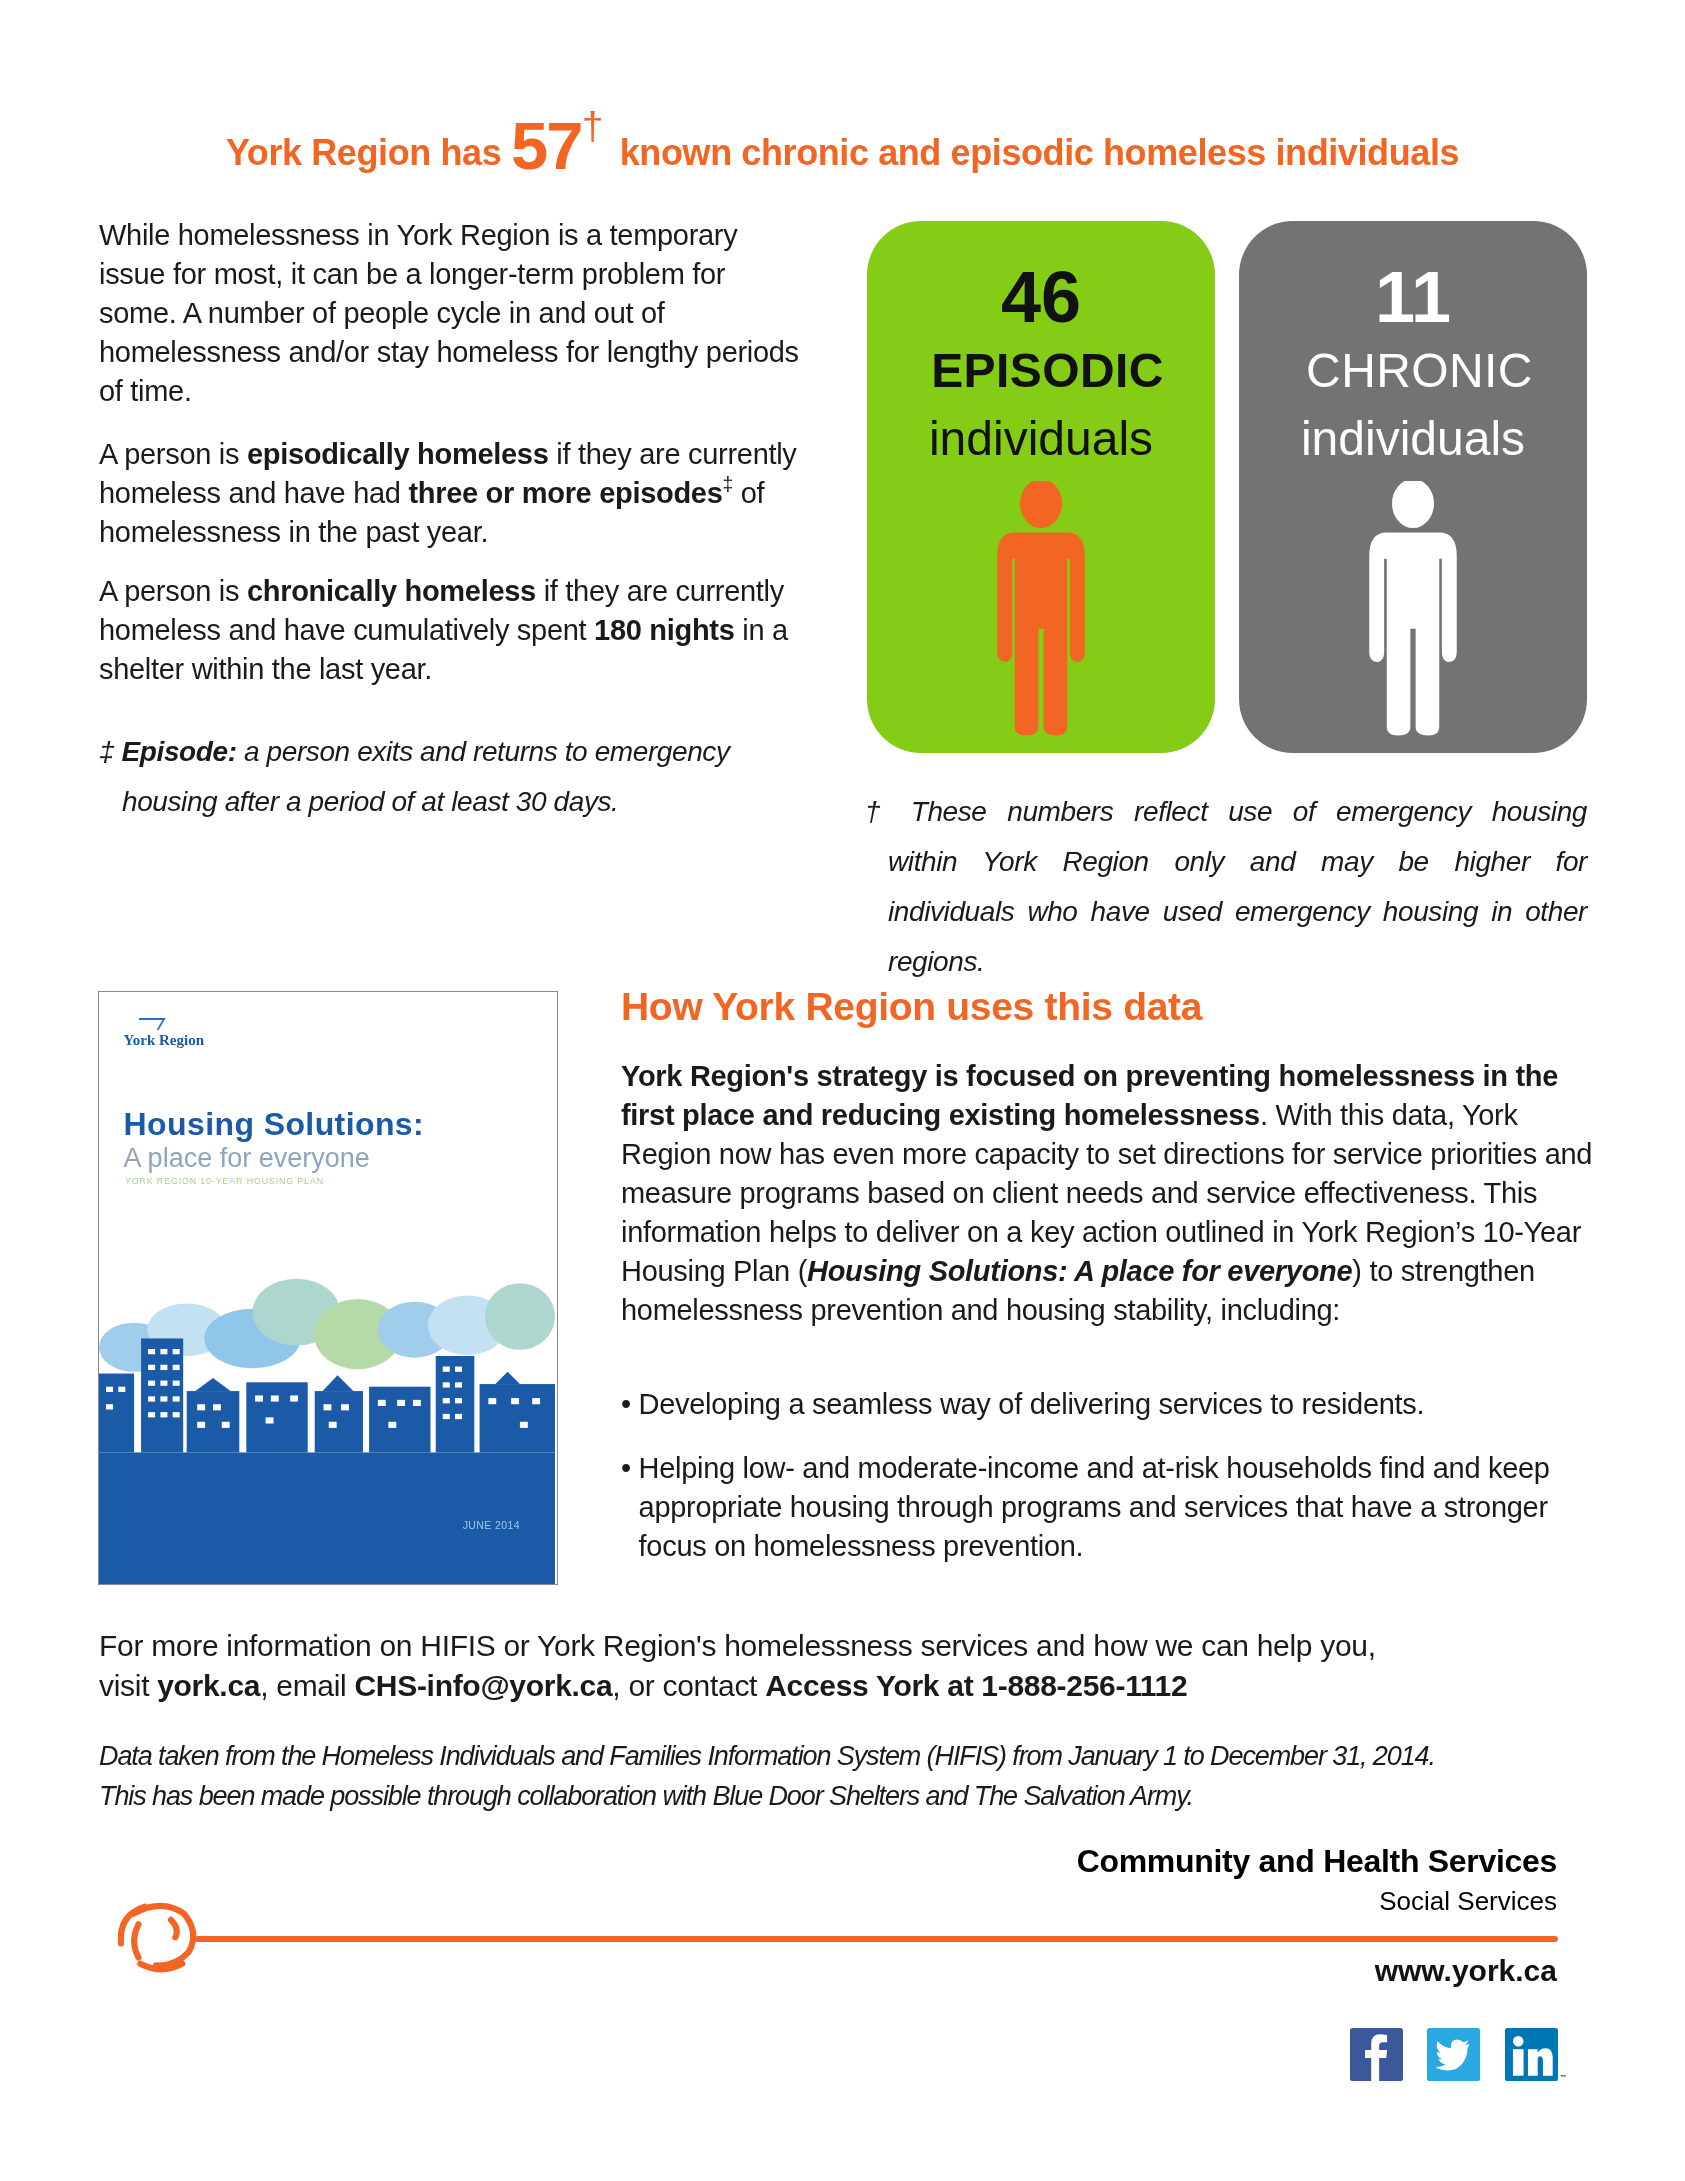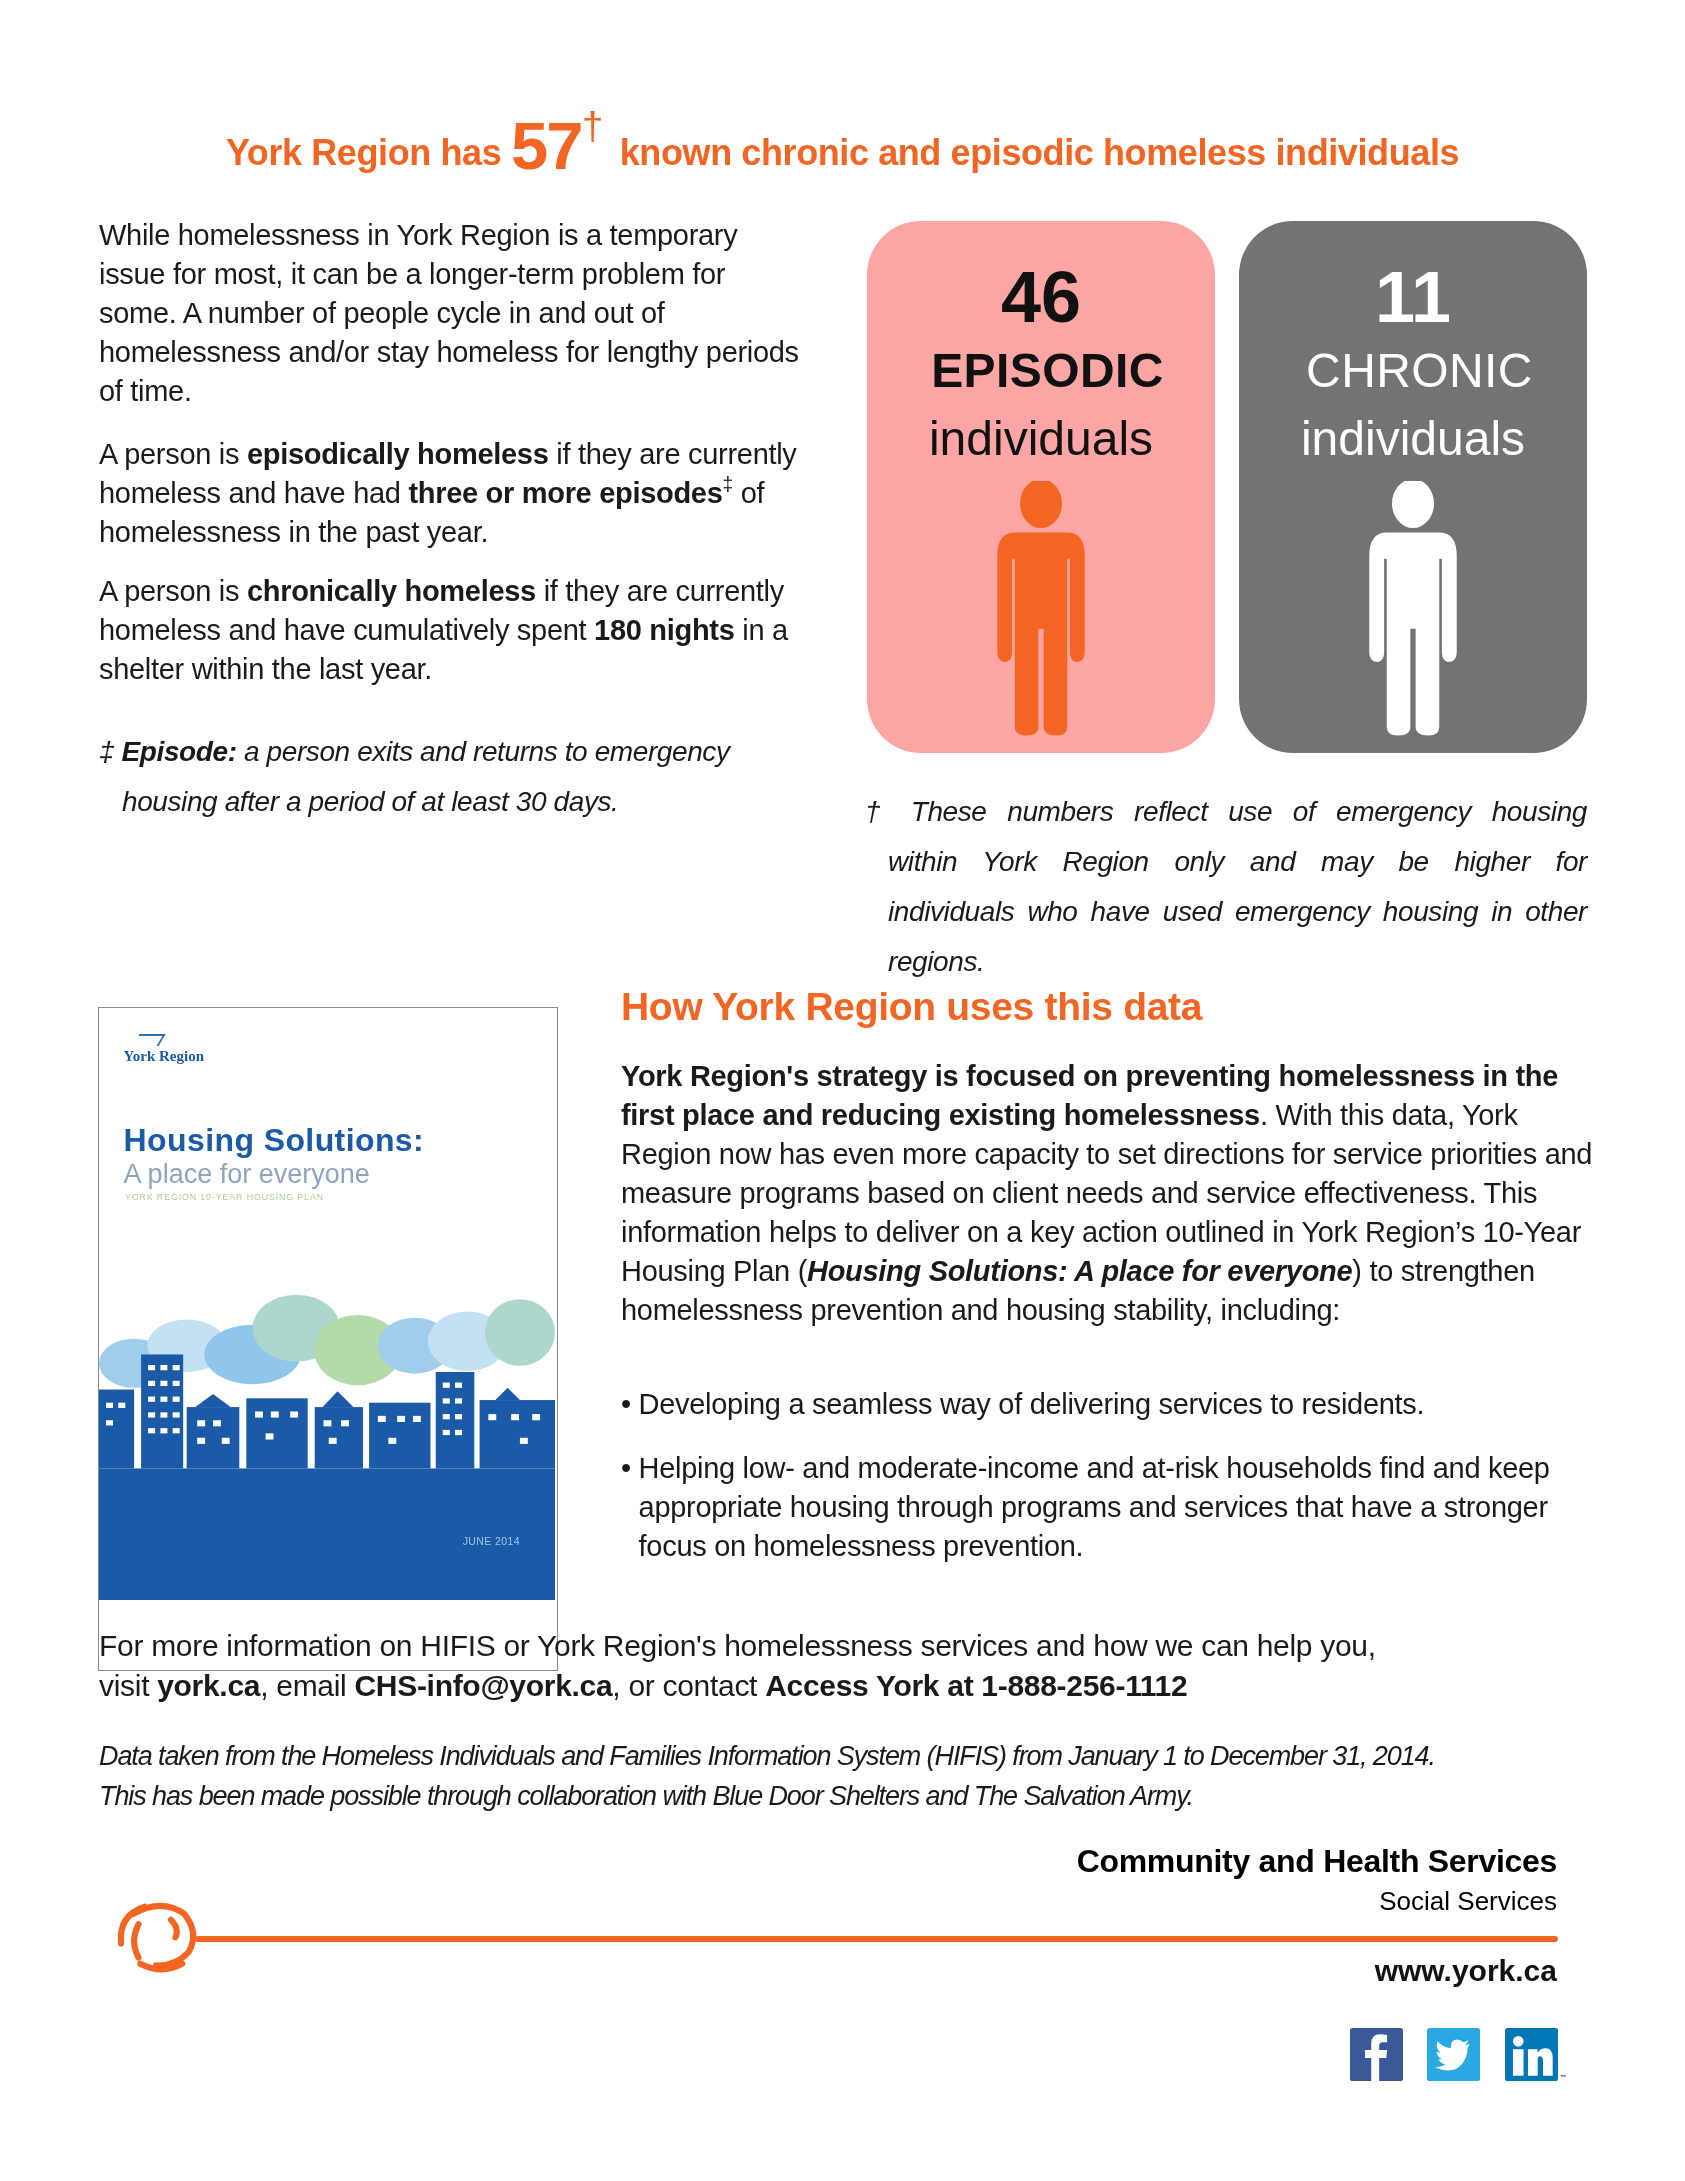--- a/index.html
+++ b/index.html
@@ -13,30 +13,30 @@
   .headline .dag { font-size: 39px; vertical-align: 26px; font-weight: normal; margin-right: 7px; }
 
   
   .para { font-size: 29px; line-height: 39px; color: #1a1a1a; letter-spacing: -0.3px; }
   .para b { font-weight: bold; }
   .para sup { font-size: 19.3px; vertical-align: 12.3px; line-height: 0; }
   .note { font-style: italic; font-size: 28px; line-height: 50px; letter-spacing: -0.4px; color: #1a1a1a; }
 
   
   .stat-box { top: 221px; width: 348px; height: 532px; border-radius: 54px; text-align: center; }
-  .stat-box.episodic { left: 867px; background: #fca5a5; color: #111; }
+  .stat-box.episodic { left: 867px; background: #84cc16; color: #111; }
   .stat-box.chronic { left: 1239px; background: #737373; color: #fff; }
   .stat-num { position: absolute; left: 0; right: 0; top: 37px; font-size: 72px; font-weight: bold; line-height: 79px; }
   .stat-cat { position: absolute; left: 0; right: 0; top: 123px; font-size: 48px; line-height: 53px; letter-spacing: 0.4px; margin-left: 13px; }
   .stat-box.episodic .stat-cat { font-weight: bold; }
   .stat-sub { position: absolute; left: 0; right: 0; top: 191px; font-size: 48px; line-height: 54px; }
   .person { position: absolute; left: 50%; transform: translateX(-50%); top: 260px; width: 105px; height: 255px; }
 
   
-  .cover { left: 98px; top: 991px; width: 460px; height: 664px; border: 1.8px solid #8a8a8a; background: #fff; overflow: hidden; margin-top: 16px; }
+  .cover { left: 98px; top: 991px; width: 460px; height: 594px; border: 1.8px solid #8a8a8a; background: #fff; overflow: hidden; }
   .cover-logo { position: absolute; left: 24.6px; top: 26px; color: #1b5aa6; font-family: "Liberation Serif", serif; font-weight: bold; font-size: 15px; }
   .cover-logo .mark { display:block; width: 26px; height: 12.3px; margin-left: 12.3px; margin-bottom: 1.8px; border-top: 2.6px solid #2f6db7; border-right: 2.6px solid #2f6db7; transform: skewX(-30deg); }
   .cover-title { position: absolute; left: 24.6px; top: 114px; color: #1b5aa6; font-weight: bold; font-size: 32px; letter-spacing: 0.4px; white-space: nowrap; }
   .cover-sub { position: absolute; left: 24.6px; top: 151px; color: #8fa4bd; font-size: 27px; white-space: nowrap; }
   .cover-tag { position: absolute; left: 26px; top: 184px; color: #a9cf8d; font-size: 8.8px; letter-spacing: 0.9px; white-space: nowrap; }
   .cover-art { position: absolute; left: 0; top: 250px; width: 456px; height: 342px; }
   .cover-date { position: absolute; right: 37px; top: 527px; color: #9cc8f0; font-size: 10.5px; letter-spacing: 0.4px; }
 
   
   .how-title { left: 621px; top: 985px; color: #f26522; font-weight: bold; font-size: 39px; letter-spacing: -0.3px; white-space: nowrap; }

